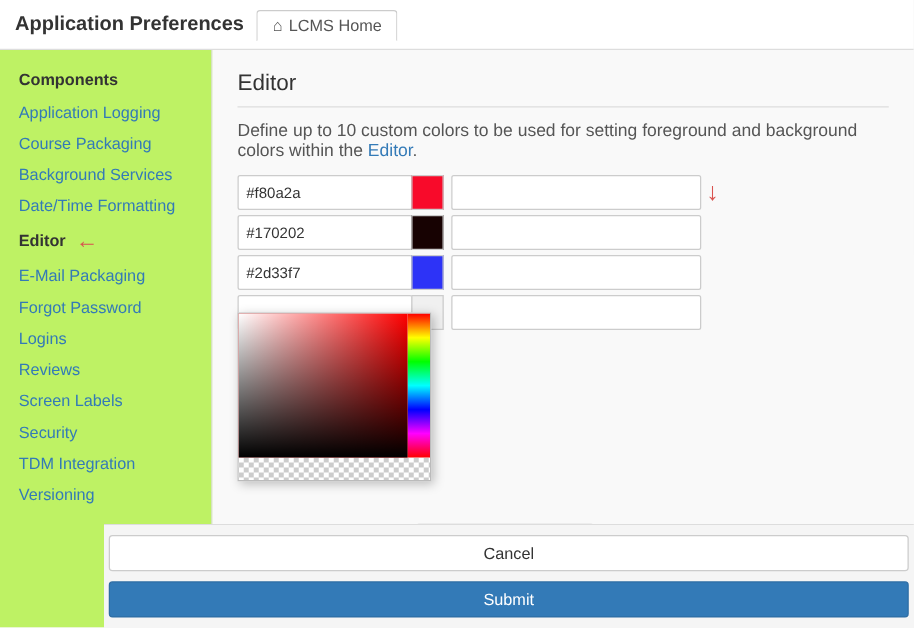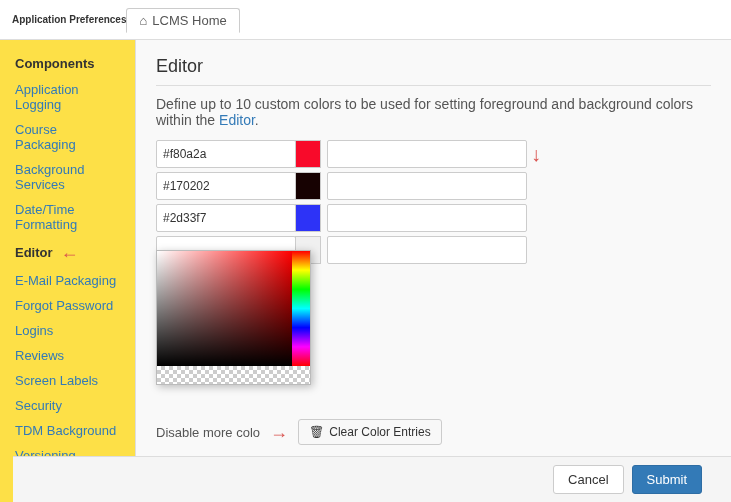--- a/index.html
+++ b/index.html
@@ -2,21 +2,21 @@
 <html><head>
   <meta charset="utf-8">
   <style>
     * { box-sizing: border-box; margin: 0; padding: 0; }
     body { font-family: Arial, sans-serif; font-size: 13px; background: #f5f5f5; color: #333; width: 731px; height: 502px; overflow: hidden; }
 
     
     .layout { display: flex; height: calc(502px - 40px); }
 
     
-    .sidebar { width: 136px; background: #fde047; border-right: 1px solid #ddd; padding: 12px 0; overflow-y: auto; }
+    .sidebar { width: 170px; background: #bef264; border-right: 1px solid #ddd; padding: 12px 0; overflow-y: auto; }
     .sidebar-section-title { font-weight: bold; font-size: 13px; color: #333; padding: 4px 15px 6px; }
     .sidebar-item { padding: 5px 15px; font-size: 13px; color: #337ab7; cursor: pointer; display: flex; align-items: center; gap: 4px; }
     .sidebar-item.active { color: #333; font-weight: bold; position: relative; }
 
     
     .main { flex: 1; padding: 16px 20px; background: #f9f9f9; overflow-y: auto; }
     .section-title { font-size: 18px; font-weight: normal; color: #333; margin-bottom: 10px; border-bottom: 1px solid #ddd; padding-bottom: 8px; }
     .description { font-size: 14px; color: #555; margin-bottom: 12px; }
     .description a { color: #337ab7; }
 
@@ -28,29 +28,29 @@
     .color-swatch-red { background: #f80a2a; }
     .color-swatch-dark { background: #170202; }
     .color-swatch-green { background: #1af90a; }
     .color-swatch-blue { background: #2d33f7; }
     .color-swatch-empty { background: #f0f0f0; }
     .color-label-input { width: 200px; height: 28px; border: 1px solid #ccc; padding: 0 6px; font-size: 12px; margin-left: 6px; border-radius: 2px; }
     .disable-label { font-size: 13px; color: #555; }
     .clear-btn { background: #f8f8f8; border: 1px solid #ccc; padding: 5px 10px; font-size: 12px; color: #333; cursor: pointer; display: flex; align-items: center; gap: 5px; border-radius: 3px; }
 
     
-    .footer { position: fixed; bottom: 0; right: 0; width: 718px; background: #f5f5f5; border-top: 1px solid #ddd; padding: 8px 29px; display: flex; justify-content: flex-end; gap: 8px; }
+    .footer { position: fixed; bottom: 0; right: 0; width: 648px; background: #f5f5f5; border-top: 1px solid #ddd; padding: 8px 4px; display: flex; justify-content: flex-end; gap: 8px; flex-direction: column; }
     .btn-cancel { background: #fff; border: 1px solid #ccc; padding: 6px 14px; font-size: 13px; color: #333; cursor: pointer; border-radius: 3px; }
     .btn-submit { background: #337ab7; border: 1px solid #2e6da4; padding: 6px 14px; font-size: 13px; color: #fff; cursor: pointer; border-radius: 3px; }
   </style>
 </head>
 <body>
 
 <div style="background:#fff; border-bottom:1px solid #ddd; padding:6px 12px; display:flex; align-items:center;">
-  <span style="font-weight:bold; font-size:10px; ">Application Preferences</span>
+  <span style="font-weight:bold; font-size:16px; margin-right:10px;">Application Preferences</span>
   <div style="background:#fff; border:1px solid #ccc; border-bottom:1px solid #fff; padding:4px 12px; font-size:13px; color:#555; display:flex; align-items:center; gap:5px; border-radius:3px 3px 0 0; margin-top:2px;">
     <span>⌂</span>
     <span>LCMS Home</span>
   </div>
 </div>
 
 <div class="layout">
 
   <div class="sidebar">
     <div class="sidebar-section-title">Components</div>
@@ -61,21 +61,21 @@
     <div class="sidebar-item active">
       <span>Editor</span>
       <span style="color:#d9534f; font-size:18px; margin-left:4px;">←</span>
     </div>
     <div class="sidebar-item">E-Mail Packaging</div>
     <div class="sidebar-item">Forgot Password</div>
     <div class="sidebar-item">Logins</div>
     <div class="sidebar-item">Reviews</div>
     <div class="sidebar-item">Screen Labels</div>
     <div class="sidebar-item">Security</div>
-    <div class="sidebar-item">TDM Background</div>
+    <div class="sidebar-item">TDM Integration</div>
     <div class="sidebar-item">Versioning</div>
   </div>
 
   <div class="main">
     <div class="section-title">Editor</div>
     <div class="description">
       Define up to 10 custom colors to be used for setting foreground and background colors within the <a>Editor</a>.
     </div>
 
     <div class="color-rows" style="position:relative;">

